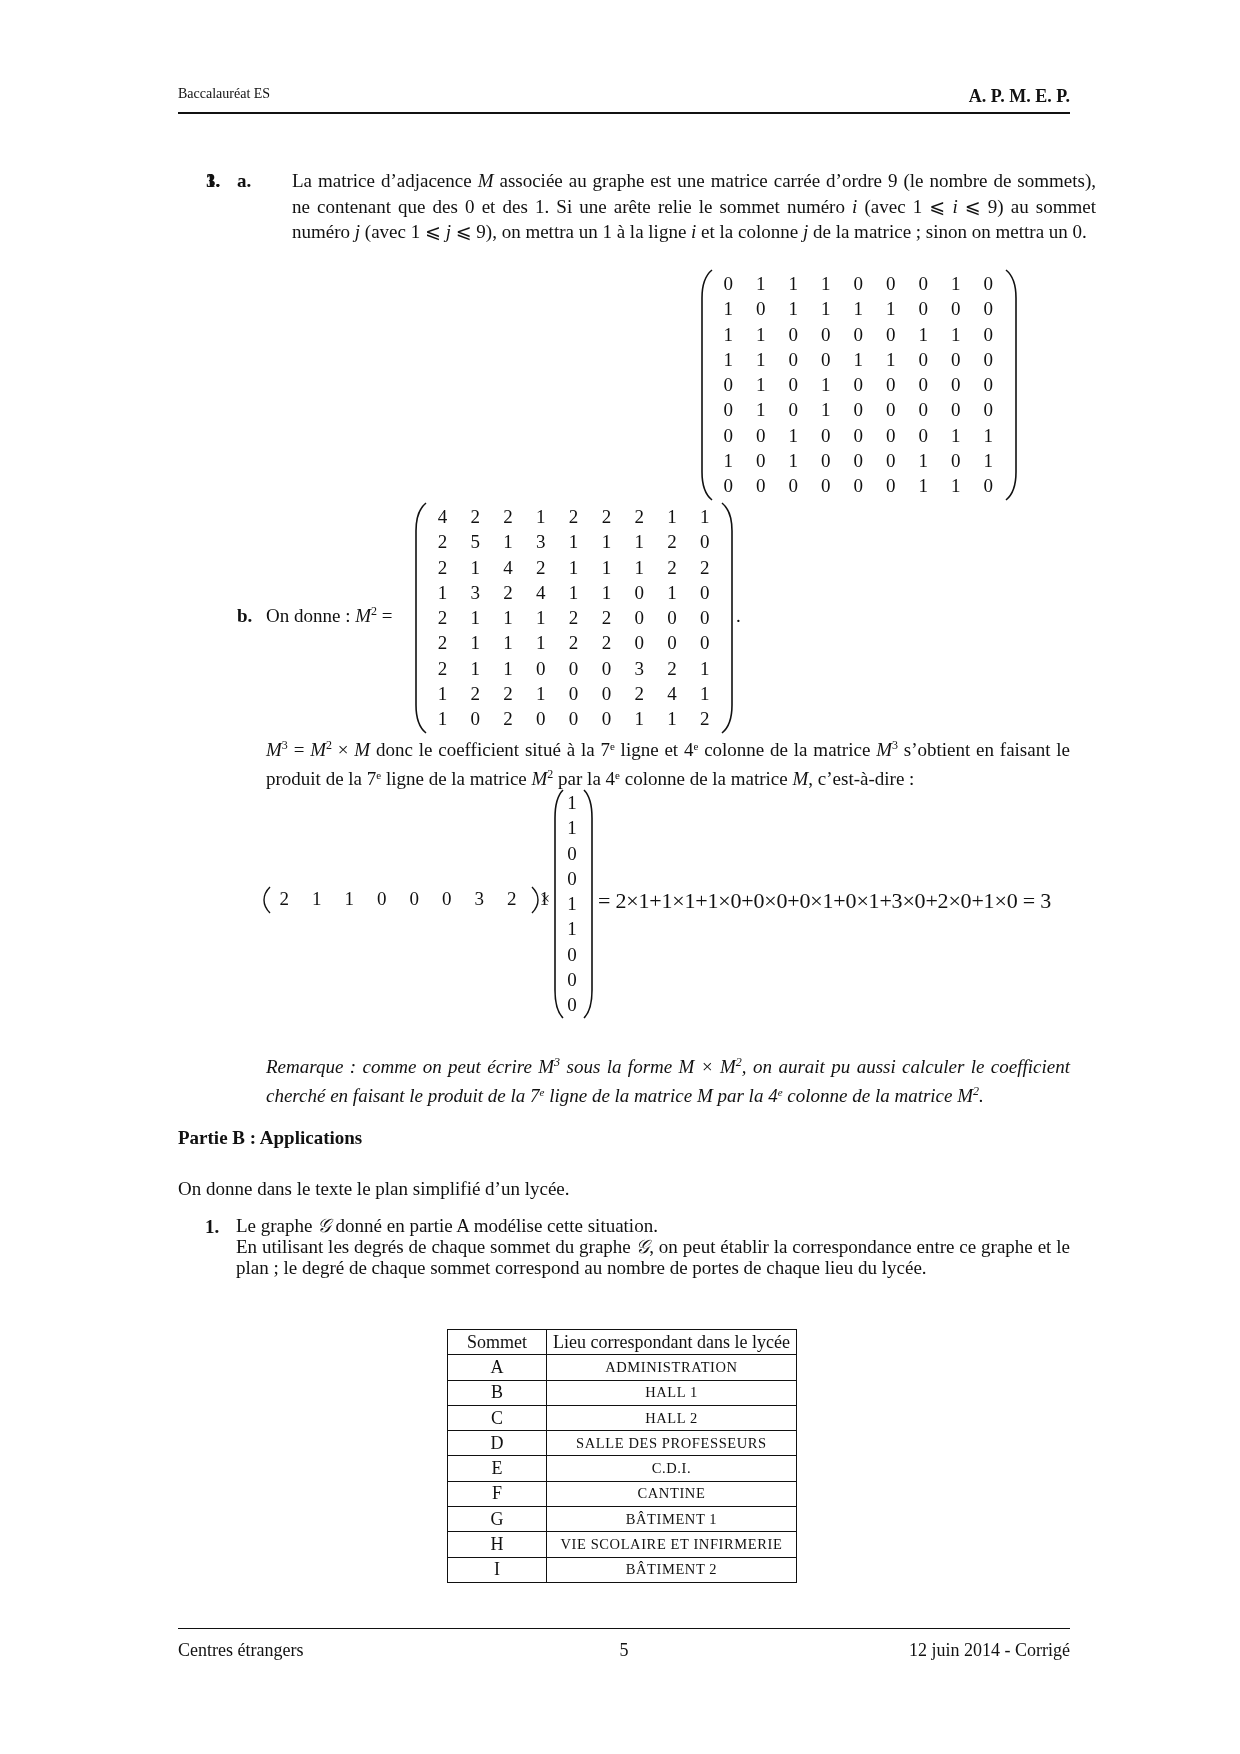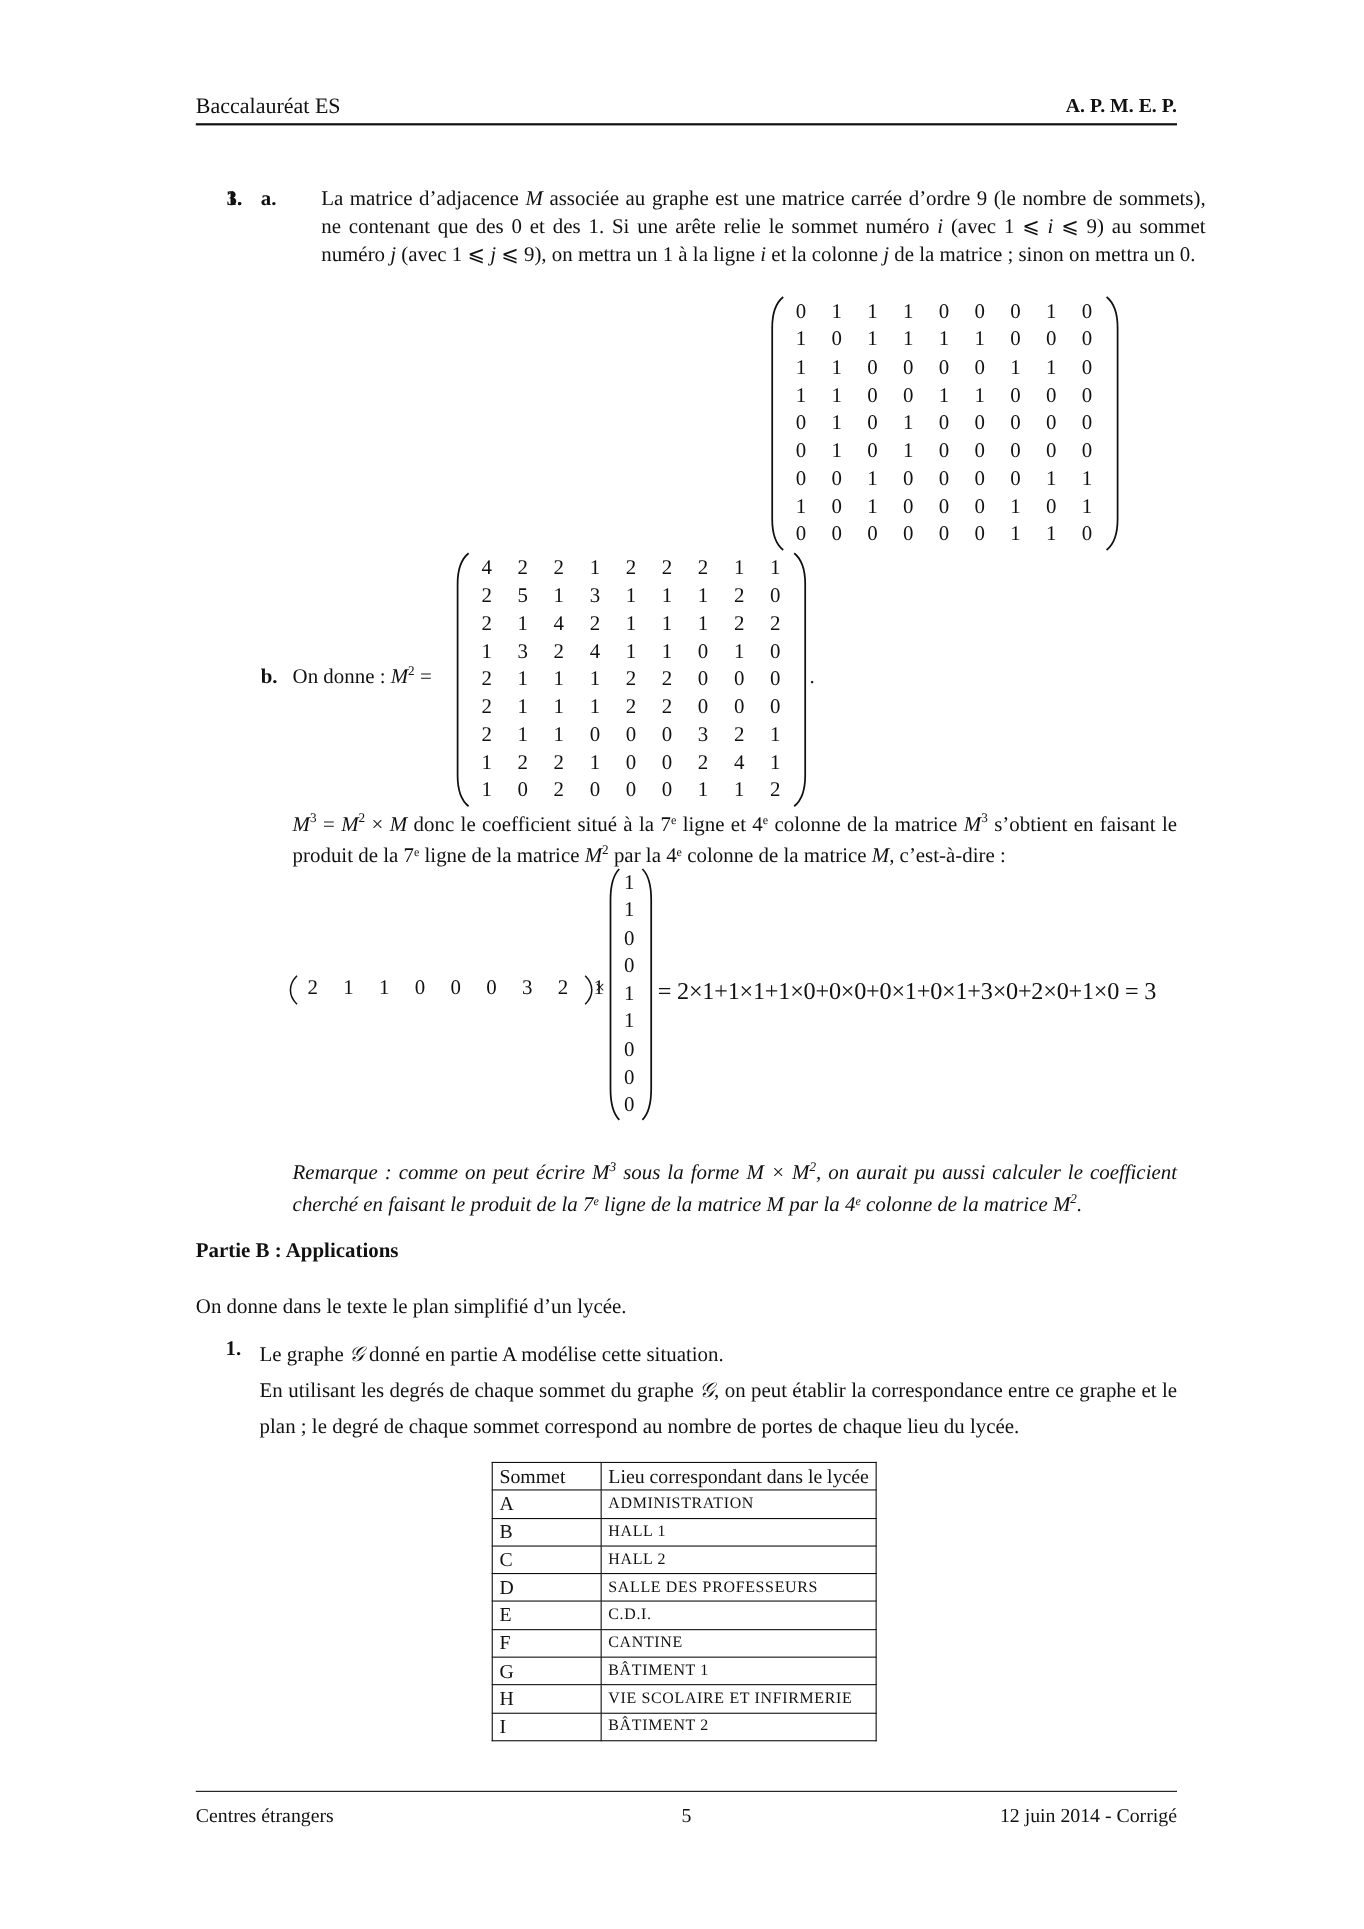--- a/index.html
+++ b/index.html
@@ -1,19 +1,19 @@
 <!DOCTYPE html>
 <html><head>
 <meta charset="utf-8">
 <style>
   html, body { margin: 0; padding: 0; background: #ffffff; }
   body { width: 1240px; height: 1754px; position: relative; font-family: "Liberation Serif", "DejaVu Serif", serif; color: #111; font-size: 19px; }
   .page { position: absolute; left: 0; top: 0; width: 1240px; height: 1754px; }
   .header { position: absolute; left: 178px; top: 86px; width: 892px; height: 26px; border-bottom: 2px solid #111; }
-  .header .left { position: absolute; left: 0; top: 0; font-size: 20px; }
+  .header .left { position: absolute; left: 0; top: 0; font-size: 14px; }
   .header .right { position: absolute; right: 0; top: 0; font-size: 18px; font-weight: bold; }
   .footer-rule { position: absolute; left: 178px; top: 1628px; width: 892px; border-top: 1px solid #111; }
   .footer { position: absolute; left: 178px; top: 1640px; width: 892px; height: 24px; font-size: 18px; }
   .footer .left { position: absolute; left: 0; }
   .footer .center { position: absolute; left: 0; right: 0; text-align: center; }
   .footer .right { position: absolute; right: 0; }
 
   .num-stack { position: absolute; left: 206px; top: 170px; font-weight: bold; width: 20px; }
   .num-stack span { position: absolute; left: 0; top: 0; }
   .sub-a { position: absolute; left: 237px; top: 170px; font-weight: bold; }
@@ -39,25 +39,25 @@
   .times { position: absolute; left: 541px; top: 890px; font-size: 16px; }
   .colvec { position: absolute; left: 562px; top: 790px; display: grid; grid-template-columns: 20px; }
   .colvec .cell { height: 25.3px; line-height: 25.3px; text-align: center; }
   .result { position: absolute; left: 598px; top: 888px; font-size: 22px; letter-spacing: -0.2px; }
 
   .remark { position: absolute; left: 266px; top: 1018px; width: 804px; line-height: 25.5px; font-style: italic; text-align: justify; margin-top: 36px; }
 
   .partB { position: absolute; left: 178px; top: 1127px; font-weight: bold; }
   .intro { position: absolute; left: 178px; top: 1178px; }
   .q1-num { position: absolute; left: 205px; top: 1216px; font-weight: bold; }
-  .q1 { position: absolute; left: 236px; top: 1215px; width: 834px; line-height: 33px; text-align: justify; }
+  .q1 { position: absolute; left: 236px; top: 1215px; width: 834px; line-height: 21px; text-align: justify; }
   .script-G { font-family: "DejaVu Serif", serif; font-style: italic; }
 
   table.corr { position: absolute; left: 447px; top: 1329px; border-collapse: collapse; font-size: 18px; }
-  table.corr th, table.corr td { border: 1.5px solid #111; padding: 0 6px; height: 24.3px; text-align: left; font-weight: normal; }
+  table.corr th, table.corr td { border: 1.5px solid #111; padding: 0 6px; height: 24.3px; text-align: center; font-weight: normal; }
   table.corr td.place { font-size: 14.5px; letter-spacing: 0.6px; }
   table.corr td.letter { width: 86px; }
   sup { font-size: 12px; vertical-align: super; line-height: 0; }
   .supe { font-size: 11px; vertical-align: 6px; }
 </style>
 </head>
 <body>
 
 <div class="page">
 

